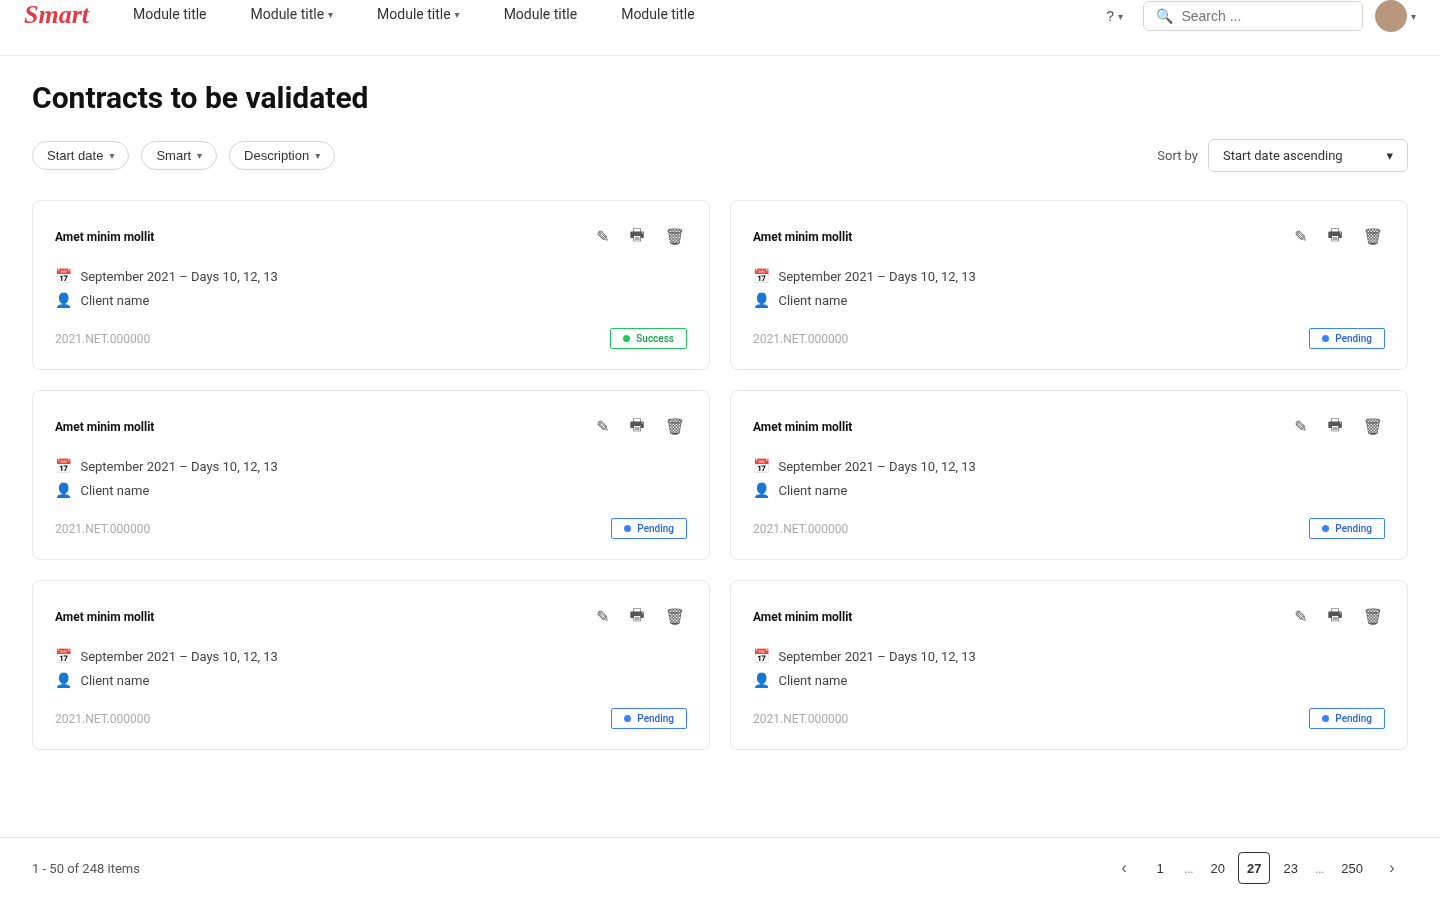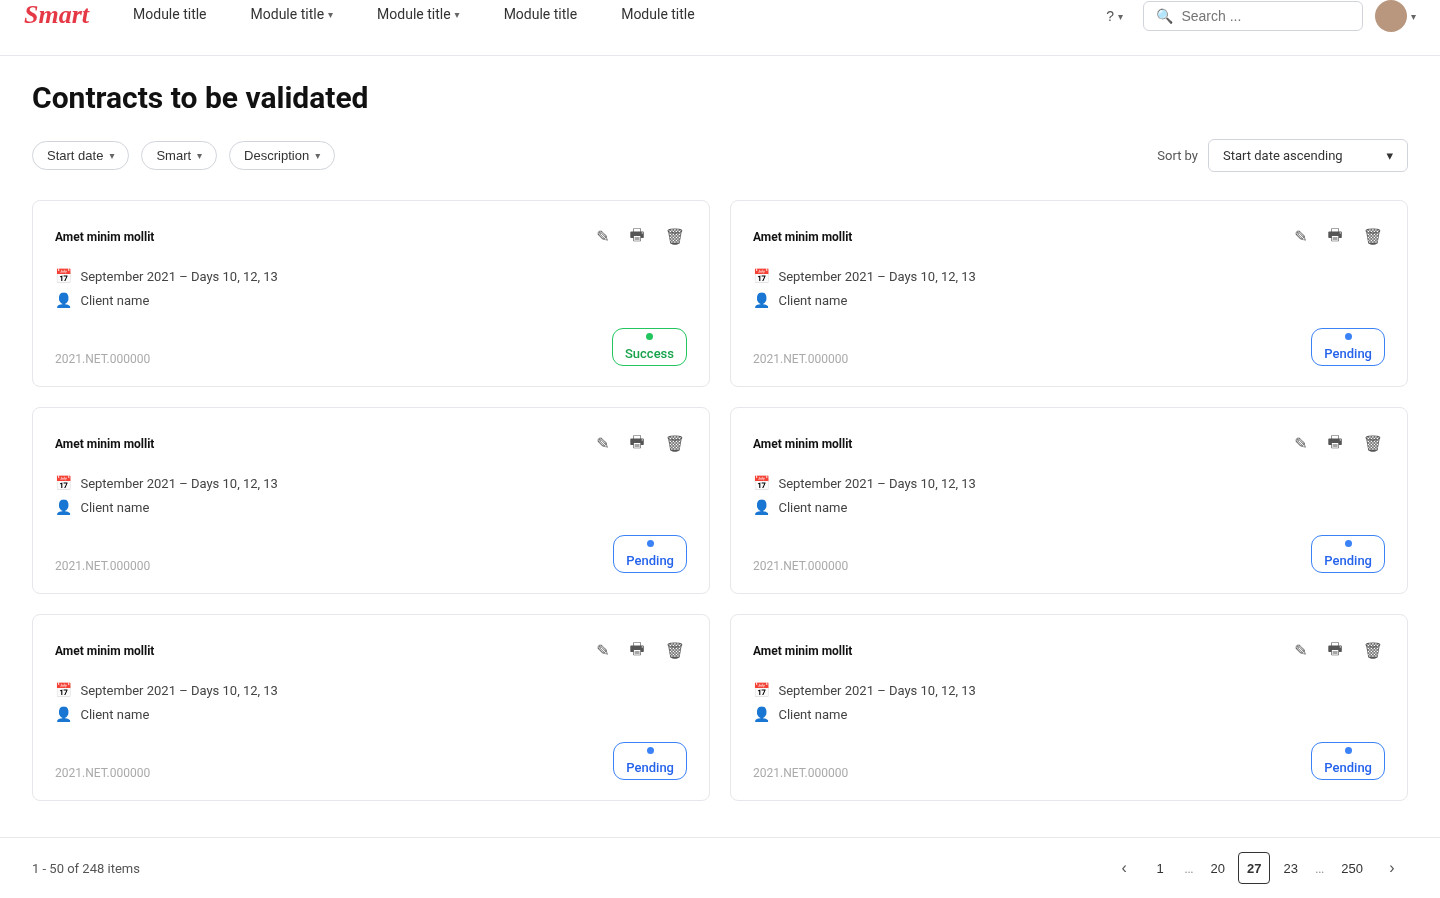--- a/index.html
+++ b/index.html
@@ -72,29 +72,28 @@
     }
     .card-title { font-size: 12px; font-weight: 700; color: #111; }
     .card-actions { display: flex; align-items: center; gap: 16px; }
     .card-action-btn {
       background: none; border: none; cursor: pointer; color: #555; font-size: 16px; padding: 2px;
     }
     .card-meta { display: flex; flex-direction: column; gap: 8px; margin-bottom: 16px; }
     .card-meta-row { display: flex; align-items: center; gap: 8px; font-size: 13px; color: #444; }
     .card-meta-icon { color: #888; font-size: 14px; }
     .card-footer {
-      display: flex; align-items: flex-end; justify-content: space-between;
+      display: flex; align-items: center; justify-content: space-between;
       margin-top: 4px;
     }
     .card-id { font-size: 12px; color: #aaa; }
     .badge {
       display: inline-flex; align-items: center; gap: 6px;
-      padding: 4px 12px; border-radius: 11px; font-size: 13px; font-weight: 500;
+      padding: 4px 12px; border-radius: 2px; font-size: 10px; font-weight: 500;
       border: 1.5px solid transparent;
-      flex-direction: column;
     }
     .badge-dot { width: 7px; height: 7px; border-radius: 50%; }
     .badge-success { border-color: #22c55e; color: #16a34a; }
     .badge-success .badge-dot { background: #22c55e; }
     .badge-pending { border-color: #3b82f6; color: #2563eb; }
     .badge-pending .badge-dot { background: #3b82f6; }
 
     
     .pagination-bar {
       display: flex; align-items: center; justify-content: space-between;

